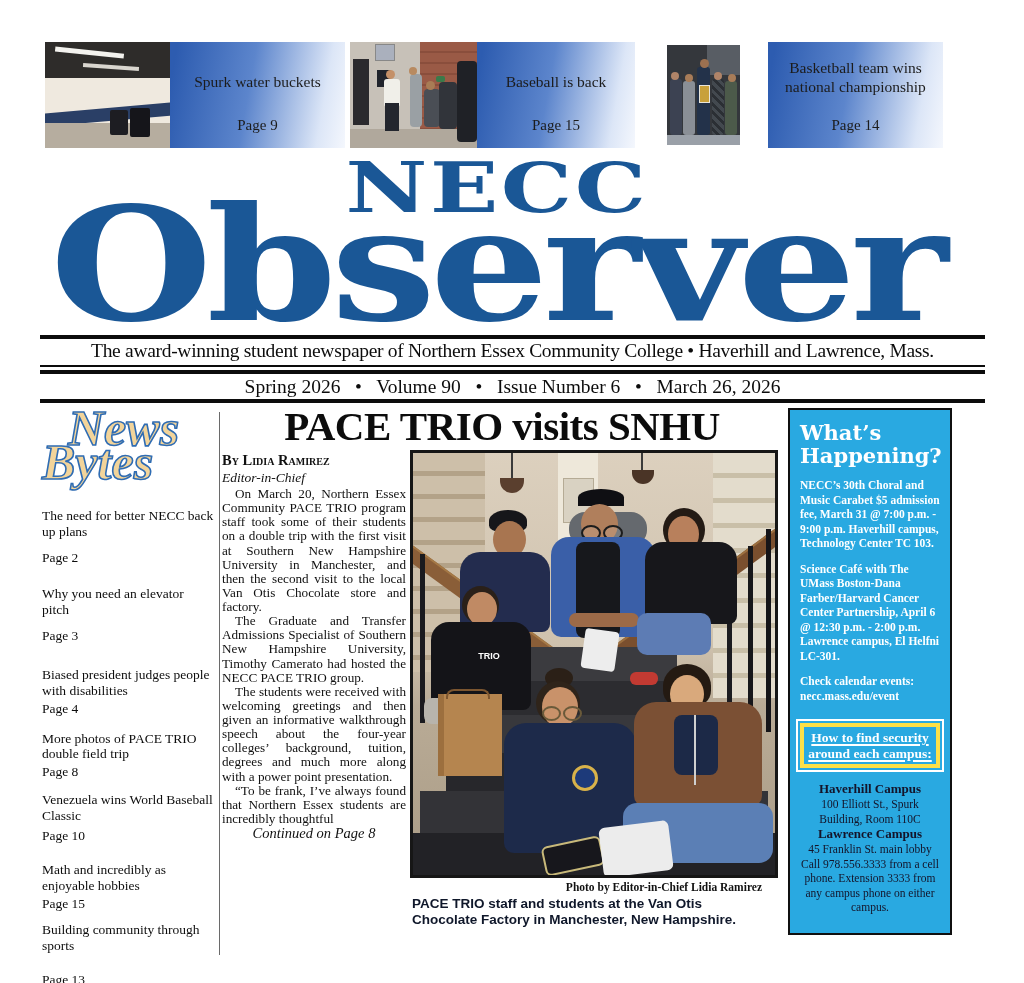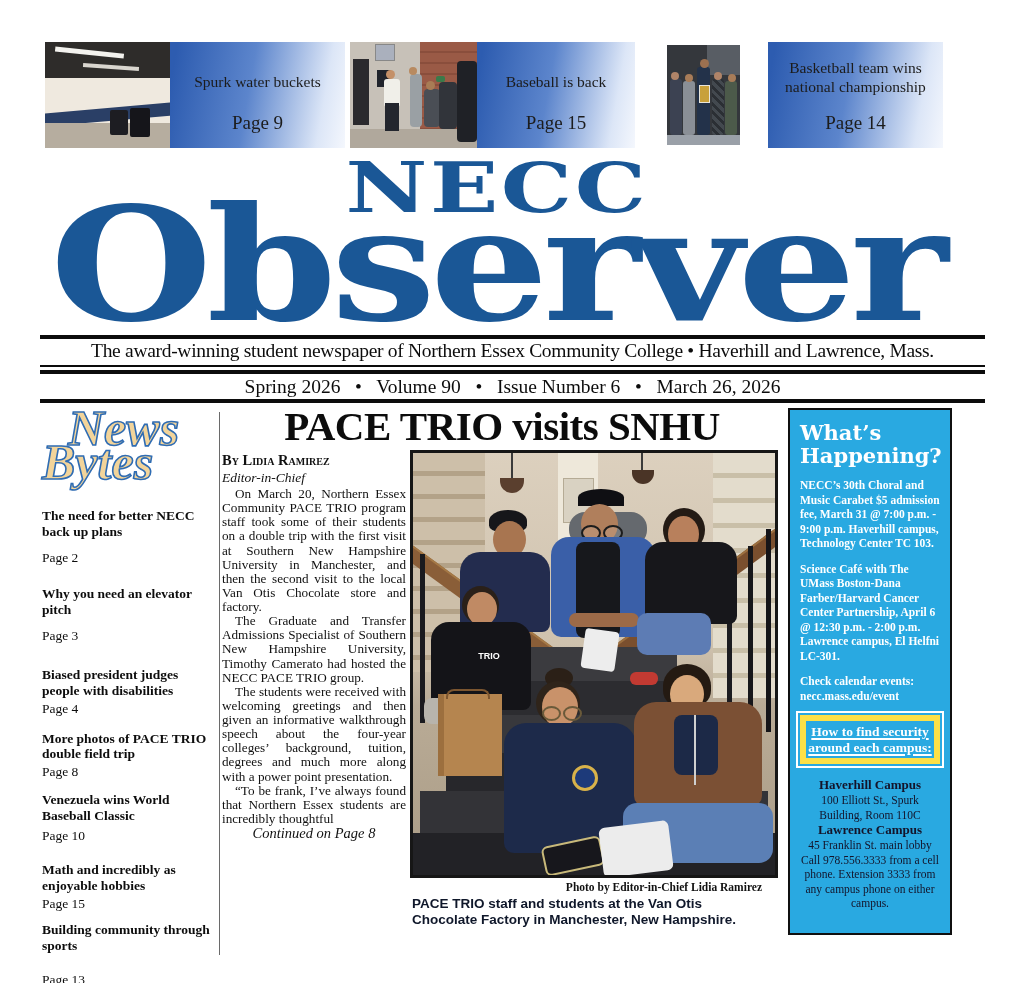--- a/index.html
+++ b/index.html
@@ -4,21 +4,21 @@
 <style>
   html,body{margin:0;padding:0;background:#888;}
   #page{position:relative;width:1024px;height:983px;background:#fff;margin:0 auto;overflow:hidden;
         font-family:"Liberation Serif",serif;color:#111;padding-left:10px;}
 
   
   .tphoto{position:absolute;top:42px;height:106px;overflow:hidden;background:#777;}
   .tbox{position:absolute;top:42px;height:106px;display:flex;flex-direction:column;align-items:center;
         background:linear-gradient(100deg,#2d5cb0 4%,#5c85cc 45%,#dce6f7 85%,#f4f7fd 100%);}
   .ttitle{font-size:15.5px;color:#1c1c1c;text-align:center;line-height:1.25;margin-top:30px;padding:0 8px;}
-  .tpage{font-size:19px;color:#1c1c1c;margin-top:auto;margin-bottom:14px;}
+  .tpage{font-size:15px;color:#1c1c1c;margin-top:auto;margin-bottom:14px;}
   .tbox.b3 .ttitle{margin-top:16px;}
 
   
   .kicker{position:absolute;left:352px;top:153px;width:290px;text-align:center;
           font-family:"DejaVu Serif",serif;font-weight:bold;font-size:70px;line-height:1;
           letter-spacing:2px;transform:scaleX(1.28);transform-origin:center;}
   .mtitle{position:absolute;left:50px;top:186px;font-family:"DejaVu Serif",serif;font-weight:bold;
           font-size:158px;line-height:1;letter-spacing:-5px;transform:scaleX(1.18);transform-origin:left;}
   .rule{position:absolute;left:40px;width:945px;background:#0c0c0c;}
   .tagline{position:absolute;left:40px;width:945px;top:340px;text-align:center;font-size:19.5px;
@@ -30,21 +30,21 @@
   .vdivider{position:absolute;left:219px;top:412px;width:1px;height:543px;background:#6a6a6a;}
 
   
   .nb{position:absolute;left:42px;top:408px;width:172px;}
   .nb-logo{font-style:italic;font-weight:bold;color:#f2d49a;-webkit-text-stroke:1.6px #2f6cb3;
            text-stroke:1.6px #2f6cb3;line-height:0.8;}
   .nb-l1{font-size:50px;margin-left:26px;}
   .nb-l2{font-size:50px;margin-left:0px;margin-top:-6px;}
   .nb-items{margin-top:26px;}
   .nb-item{margin-bottom:20px;}
-  .nb-title{font-weight:bold;font-size:13.5px;line-height:1.18;color:#0d0d0d;}
+  .nb-title{font-weight:normal;font-size:13.5px;line-height:1.18;color:#0d0d0d;}
   .nb-page{font-size:13.5px;margin-top:10px;color:#0d0d0d;}
 
   
   .headline{position:absolute;left:222px;top:402px;width:560px;text-align:center;
             font-weight:bold;font-size:41px;letter-spacing:-0.5px;color:#0c0c0c;}
   .byline{position:absolute;left:222px;top:452px;width:185px;}
   .by-name{font-weight:bold;font-variant:small-caps;font-size:14.5px;}
   .by-title{font-style:italic;font-size:13.5px;margin-top:1px;}
   .bodycol{position:absolute;left:222px;top:487px;width:184px;font-size:13.2px;line-height:1.07;
            text-align:justify;color:#101010;}
@@ -56,21 +56,21 @@
              overflow:hidden;background:linear-gradient(#dcd0be,#cfc2ae 45%,#b9ab96 60%,#aa9c86);}
   .credit{position:absolute;left:410px;top:881px;width:352px;text-align:right;font-weight:bold;font-size:11.5px;}
   .caption{position:absolute;left:412px;top:896px;width:356px;font-family:"Liberation Sans",sans-serif;
            font-weight:bold;font-size:13.5px;line-height:1.22;color:#0f172a;}
 
   
   .wh{position:absolute;left:788px;top:408px;width:164px;height:527px;background:#29a9e1;
       border:2px solid #101010;box-sizing:border-box;padding:12px 10px;overflow:hidden;}
   .wh-head{font-family:"DejaVu Serif",serif;font-weight:bold;font-size:21px;line-height:1.08;color:#fff;}
   .wh-event{margin-top:11px;font-weight:bold;font-size:11.5px;line-height:1.26;color:#fff;}
-  .wh-sec{margin-top:12px;border:6px solid #fde047;outline:2px solid #fff;outline-offset:2px;
+  .wh-sec{margin-top:20px;border:4px solid #fde047;outline:2px solid #fff;outline-offset:2px;
           padding:3px 2px;text-align:center;}
   .wh-sec-t{font-weight:bold;font-size:13.5px;line-height:1.15;color:#fff;text-decoration:underline;
             text-decoration-thickness:1.5px;text-underline-offset:2px;}
   .wh-campus{margin-top:13px;text-align:center;color:#14142a;font-size:11.5px;line-height:1.24;}
   .wh-cname{font-weight:bold;font-size:13px;}
   .wh-note{margin-top:1px;}
 
   
   .sc{position:absolute;}
 </style>

